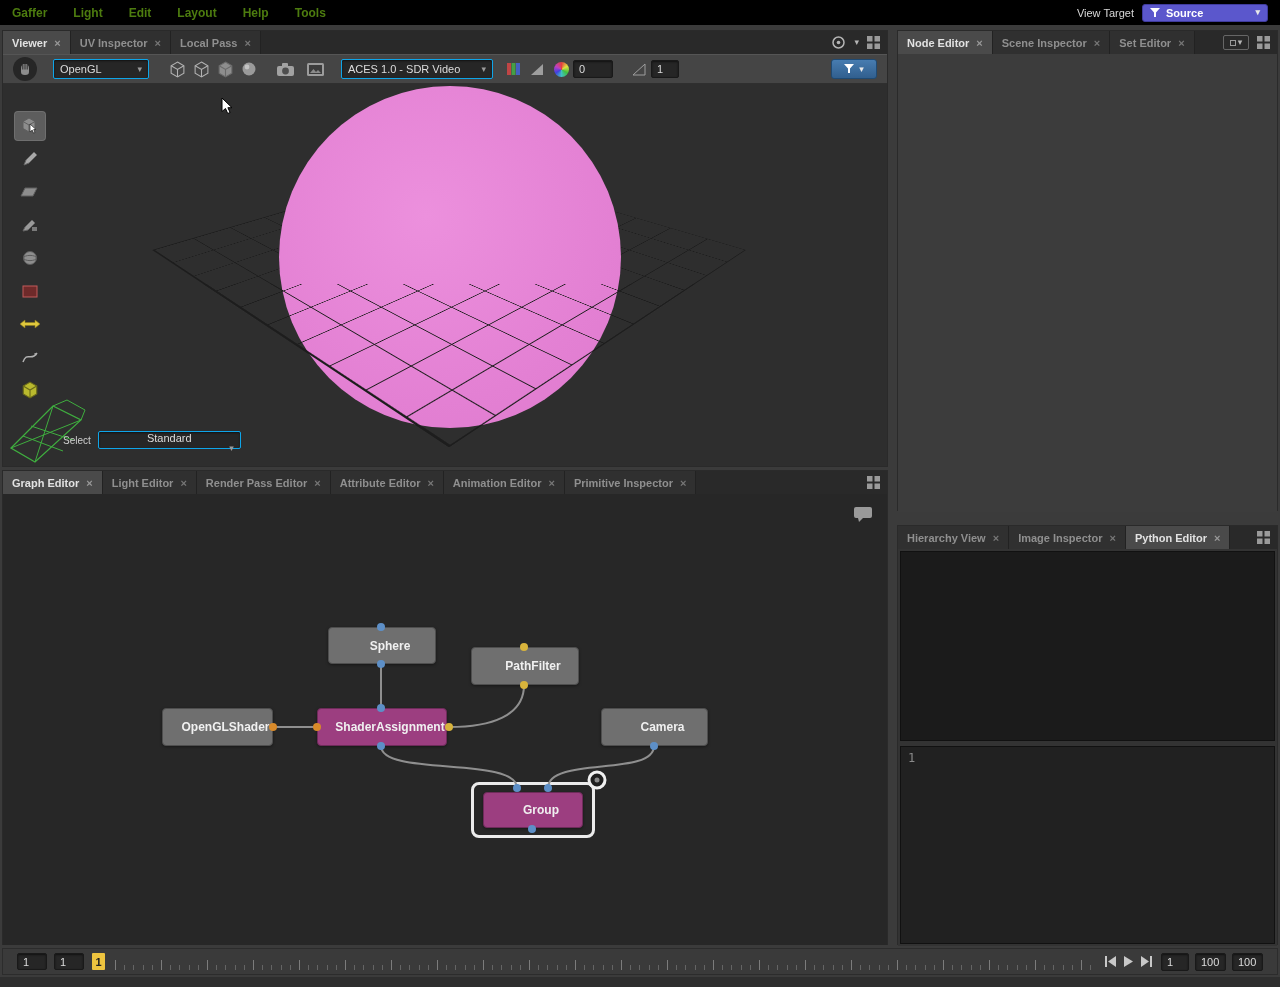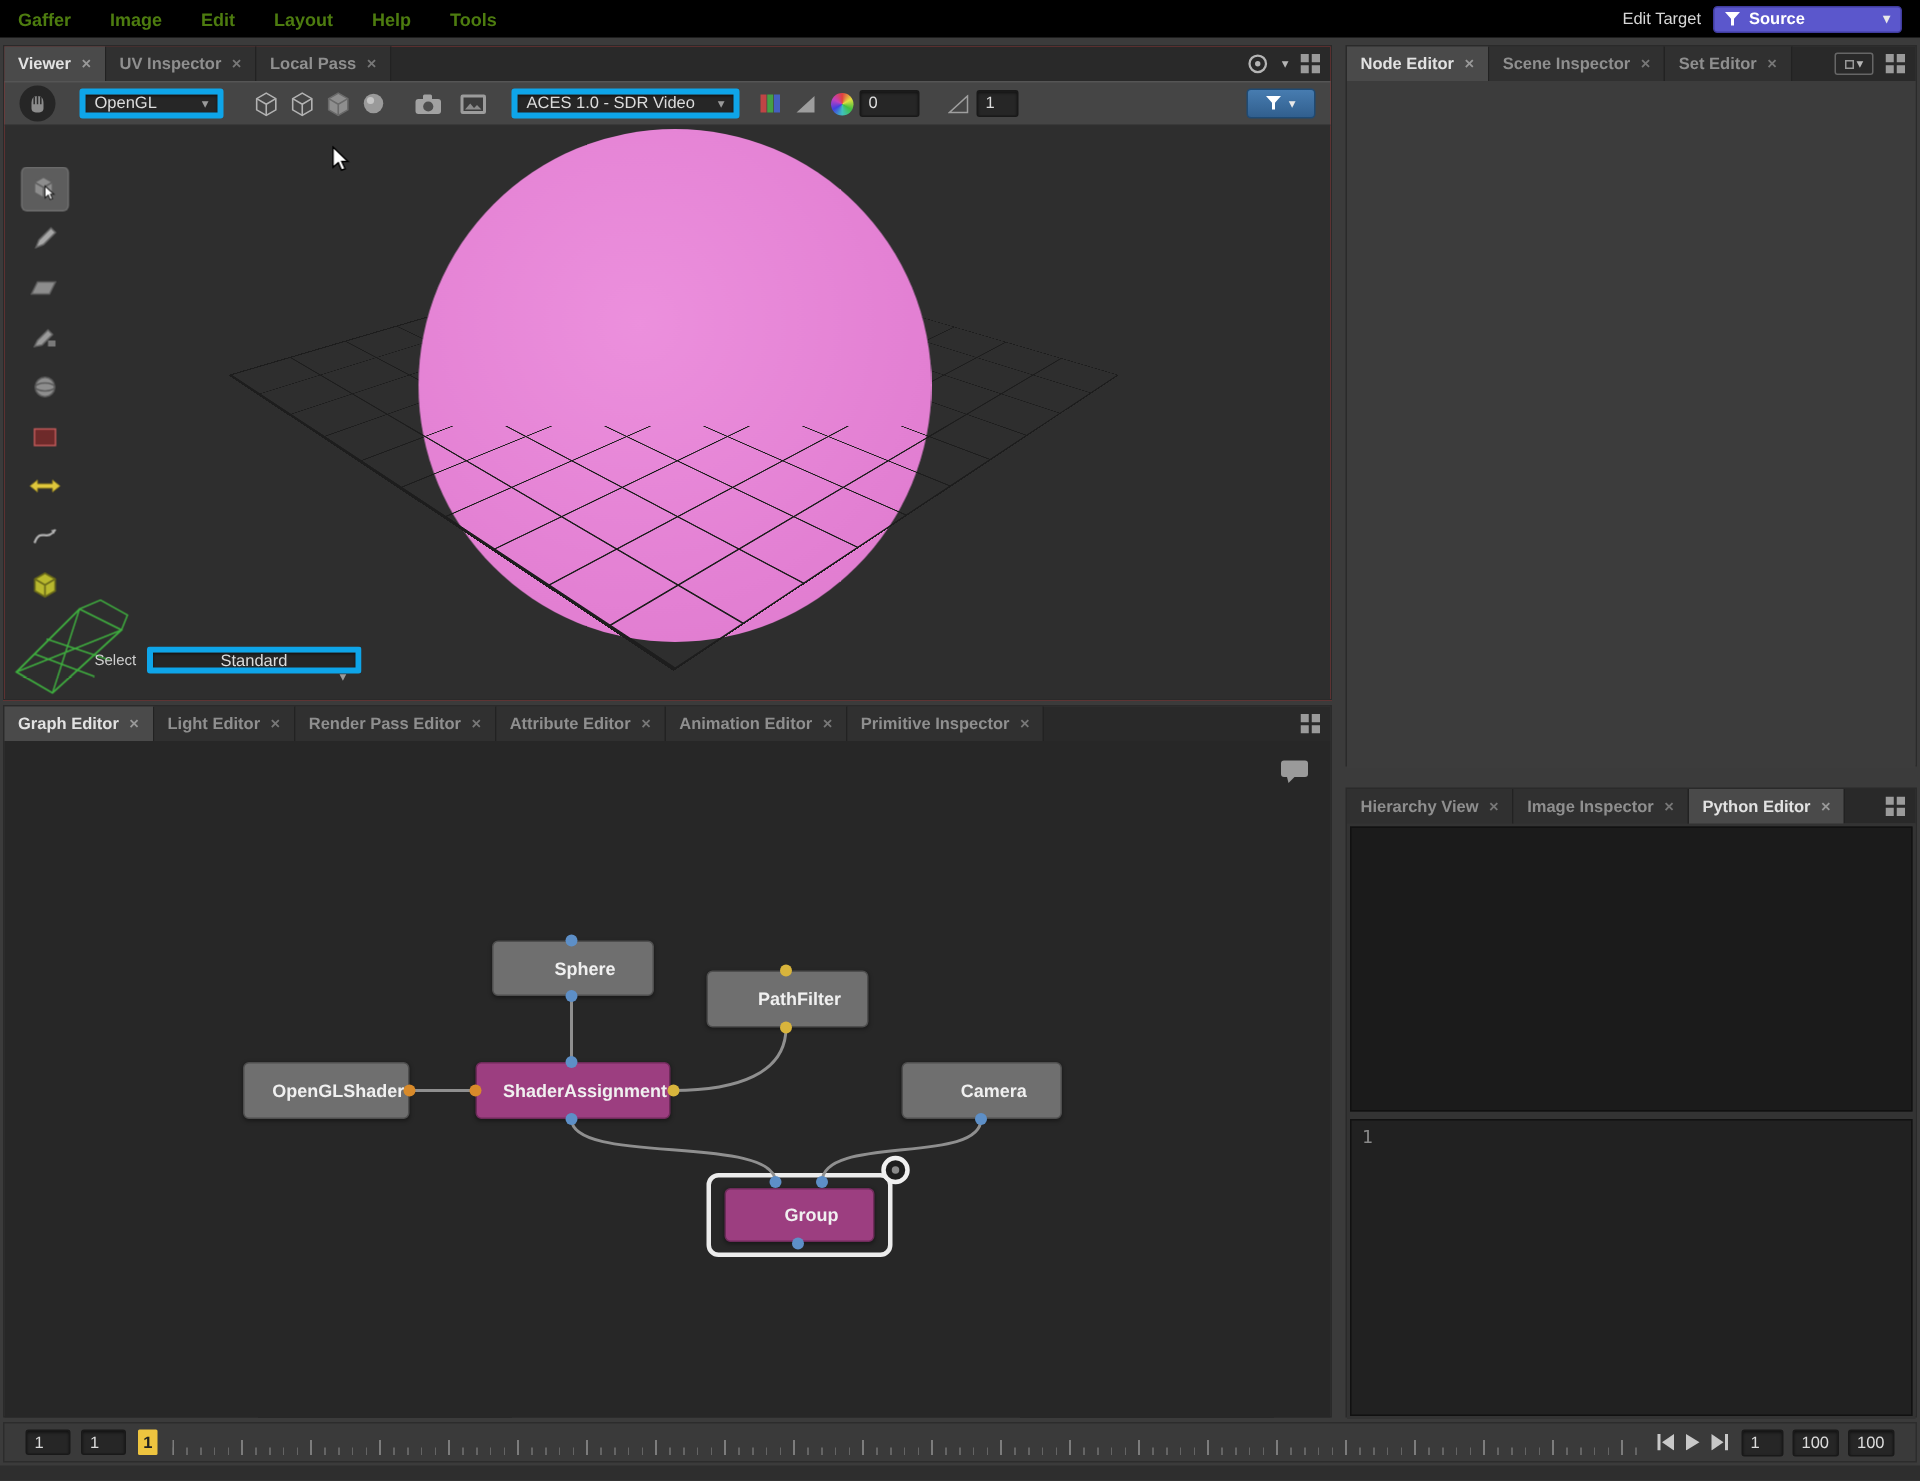--- a/index.html
+++ b/index.html
@@ -22,21 +22,21 @@
   
   .panel { position:absolute; background:#3d3d3d; border:1px solid #2a2a2a; }
   .tabbar { height:23px; background:#292929; display:flex; align-items:stretch; }
   .tab { display:flex; align-items:center; gap:7px; padding:0 9px; font-size:11px; font-weight:bold;
     color:#8f8f8f; background:#303030; border-right:1px solid #222; cursor:default; }
   .tab.active { background:#4a4a4a; color:#e2e2e2; }
   .tab .close { color:#777; font-size:11px; font-weight:bold; }
   .tab.active .close { color:#999; }
   .tabbar-right { margin-left:auto; display:flex; align-items:center; gap:8px; padding-right:7px; }
 
-  .dd { background:#262626; border:4px solid #0ea5e9; box-shadow:inset 0 1px 2px rgba(0,0,0,.55);
+  .dd { background:#262626; border:1px solid #0ea5e9; box-shadow:inset 0 1px 2px rgba(0,0,0,.55);
     color:#dcdcdc; font-size:11px; display:flex; align-items:center; padding:0 6px; height:20px; border-radius:2px; }
   .dd .caret { margin-left:auto; color:#9a9a9a; }
   .field { background:#262626; border:1px solid #191919; box-shadow:inset 0 1px 2px rgba(0,0,0,.55);
     color:#dcdcdc; font-size:11px; display:flex; align-items:center; padding:0 5px; height:18px; border-radius:2px; }
 
   
   #viewer-panel { left:2px; top:30px; width:886px; height:437px; background:#ef4444; }
   .viewer-toolbar { height:30px; background:#454545; border-top:1px solid #555; border-bottom:1px solid #2f2f2f;
     display:flex; align-items:center; padding:0 10px; }
   .round-btn { width:24px; height:24px; border-radius:50%; background:#262626; display:flex;
@@ -100,27 +100,27 @@
     background-size:100% 10px,100% 5px; background-repeat:no-repeat,no-repeat;
     background-position:left bottom 4px,left bottom 4px; }
   .tl-ctrl { display:flex; align-items:center; gap:6px; margin-right:8px; }
   .bottom-strip { position:absolute; left:0; top:977px; width:1280px; height:10px; background:#2e2e2e; }
 </style>
 </head>
 <body>
 
 <div class="menubar">
   <span class="menu-item">Gaffer</span>
-  <span class="menu-item">Image</span>
+  <span class="menu-item">Light</span>
   <span class="menu-item">Edit</span>
   <span class="menu-item">Layout</span>
   <span class="menu-item">Help</span>
   <span class="menu-item">Tools</span>
   <div class="menu-right">
-    <span class="edit-target-label">Edit Target</span>
+    <span class="edit-target-label">View Target</span>
     <div class="source-btn">
       <svg width="10" height="10" viewBox="0 0 10 10">
           <path d="M0 0h10L6 4.5V9H4V4.5z" fill="#fff"></path>
         </svg>
       <span>Source</span>
       <span class="caret">▾</span>
     </div>
   </div>
 </div>
 

